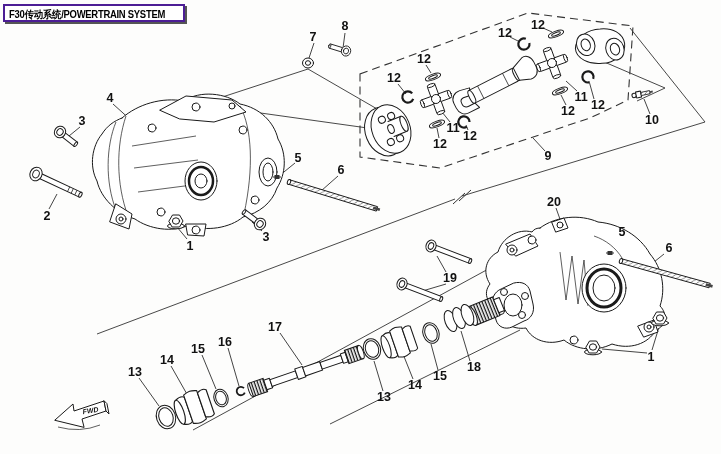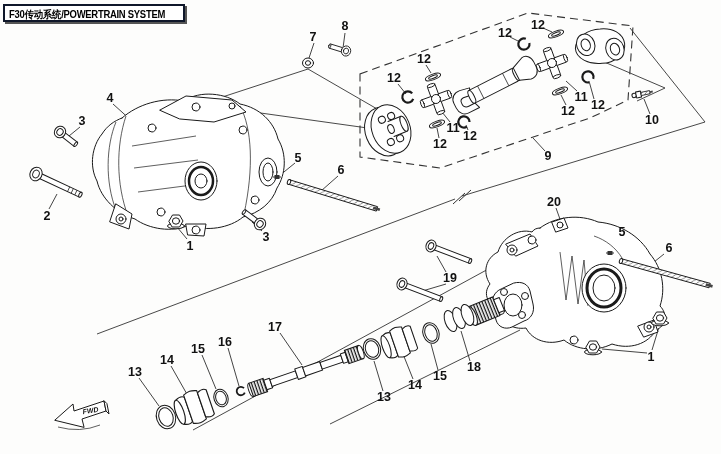--- a/index.html
+++ b/index.html
@@ -1,18 +1,18 @@
 <!DOCTYPE html>
 <html><head>
 <meta charset="utf-8">
 <style>
   html,body{margin:0;padding:0;background:#e8e8e8;}
   .stage{position:relative;width:721px;height:454px;background:#fdfdfc;overflow:hidden;
          font-family:"Liberation Sans",sans-serif;}
-  .title-box{position:absolute;left:3px;top:4px;border:2px solid #0f172a;background:#fff;
+  .title-box{position:absolute;left:3px;top:4px;border:2px solid #4c1d95;background:#fff;
              box-shadow:2px 2px 0 #555;padding:0 4px;height:14px;line-height:14px;
              white-space:nowrap;overflow:hidden;max-width:170px;}
   .title-box span{display:inline-block;font-weight:bold;font-size:10.5px;color:#000;
              letter-spacing:-0.3px;transform:scaleX(0.9);transform-origin:left center;}
   svg{position:absolute;left:0;top:0;}
   .callout{font:bold 12.5px "Liberation Sans",sans-serif;fill:#111;text-anchor:middle;}
   .fwd-text{font:bold italic 7px "Liberation Sans",sans-serif;fill:#111;text-anchor:middle;}
   .ln{stroke:#333;stroke-width:0.9;fill:none;}
   .leader{stroke:#222;stroke-width:0.85;}
   .part{stroke:#1a1a1a;stroke-width:1;fill:#fff;stroke-linejoin:round;stroke-linecap:round;}

